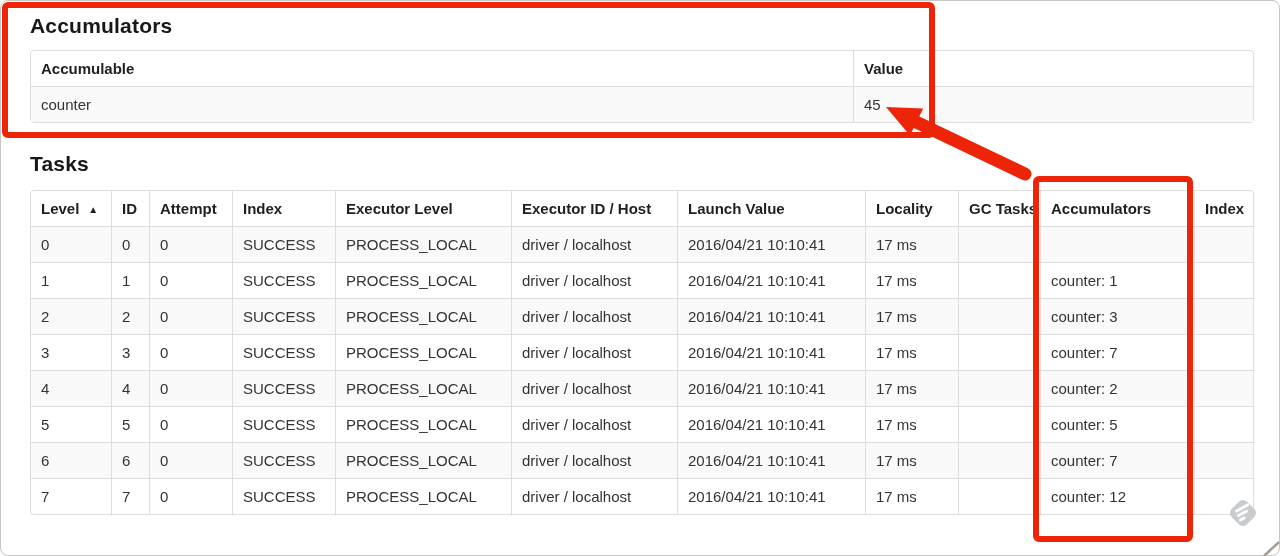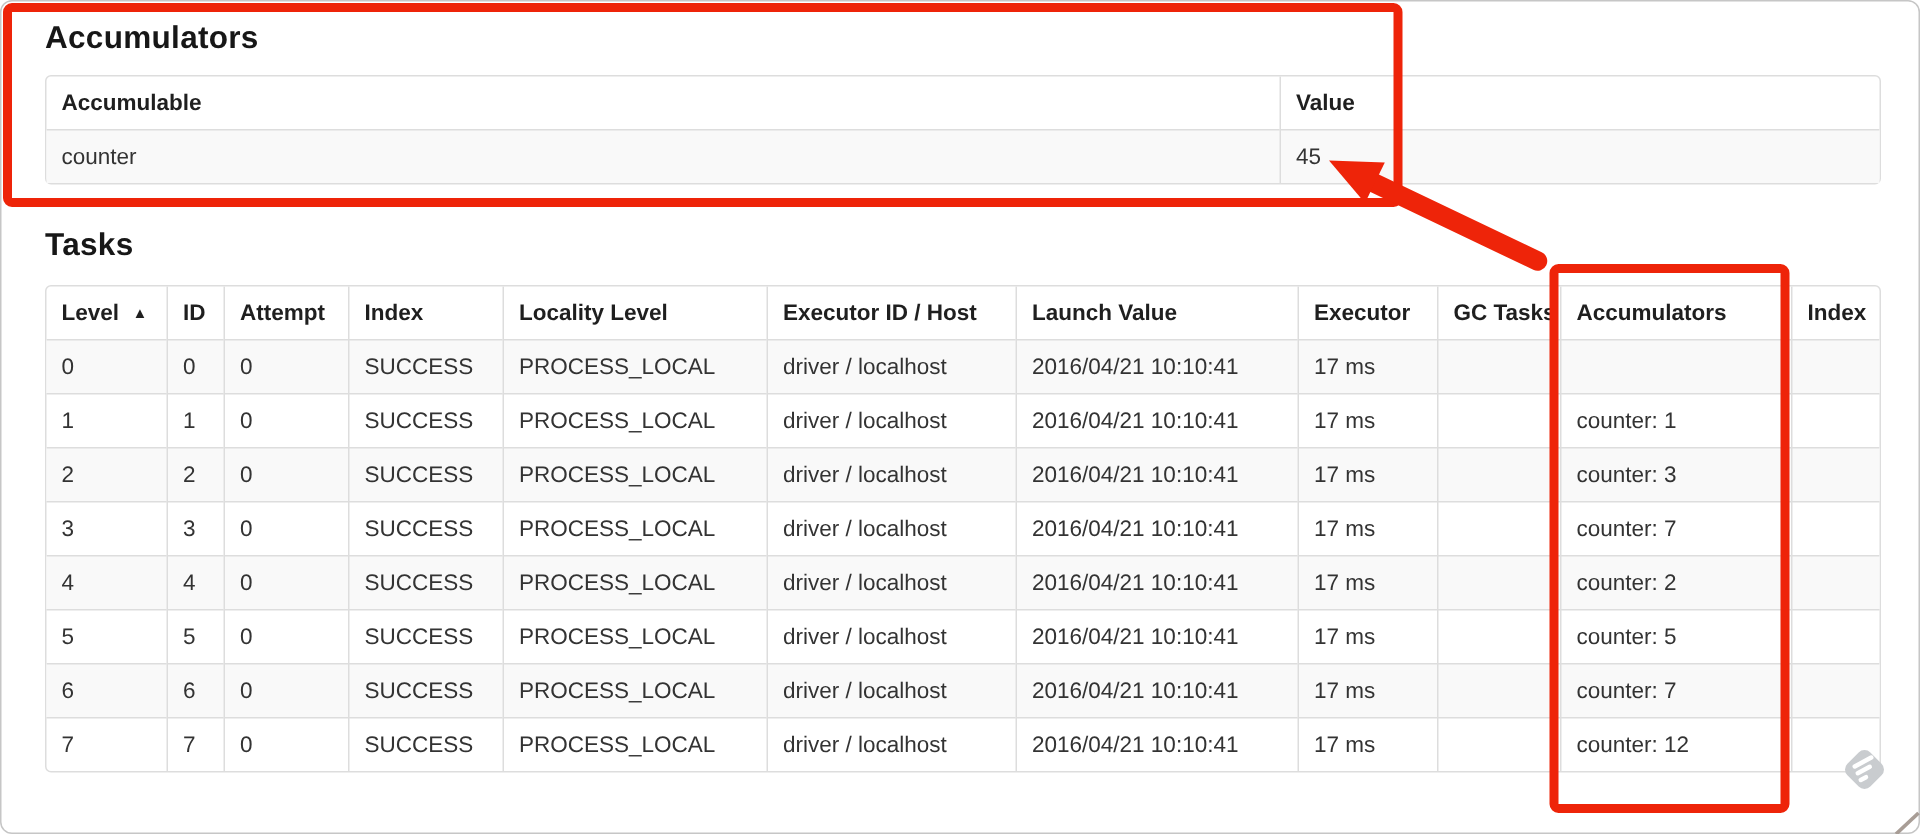--- a/index.html
+++ b/index.html
@@ -85,24 +85,24 @@
       <col style="width:82px">
     <col style="width:154px">
       <col style="width:59px">
   </colgroup>
   <thead>
     <tr>
       <th><span>Level</span><span class="sort-arrow">▲</span></th>
       <th>ID</th>
       <th>Attempt</th>
       <th>Index</th>
-      <th>Locality Level</th>
+      <th>Executor Level</th>
       <th>Executor ID / Host</th>
       <th>Launch Value</th>
-      <th>Executor</th>
+      <th>Locality</th>
       <th>GC Tasks</th>
       <th>Accumulators</th>
       <th>Index</th>
     </tr>
   </thead>
   <tbody>
 
   <tr>
       <td>0</td>
       <td>0</td>

